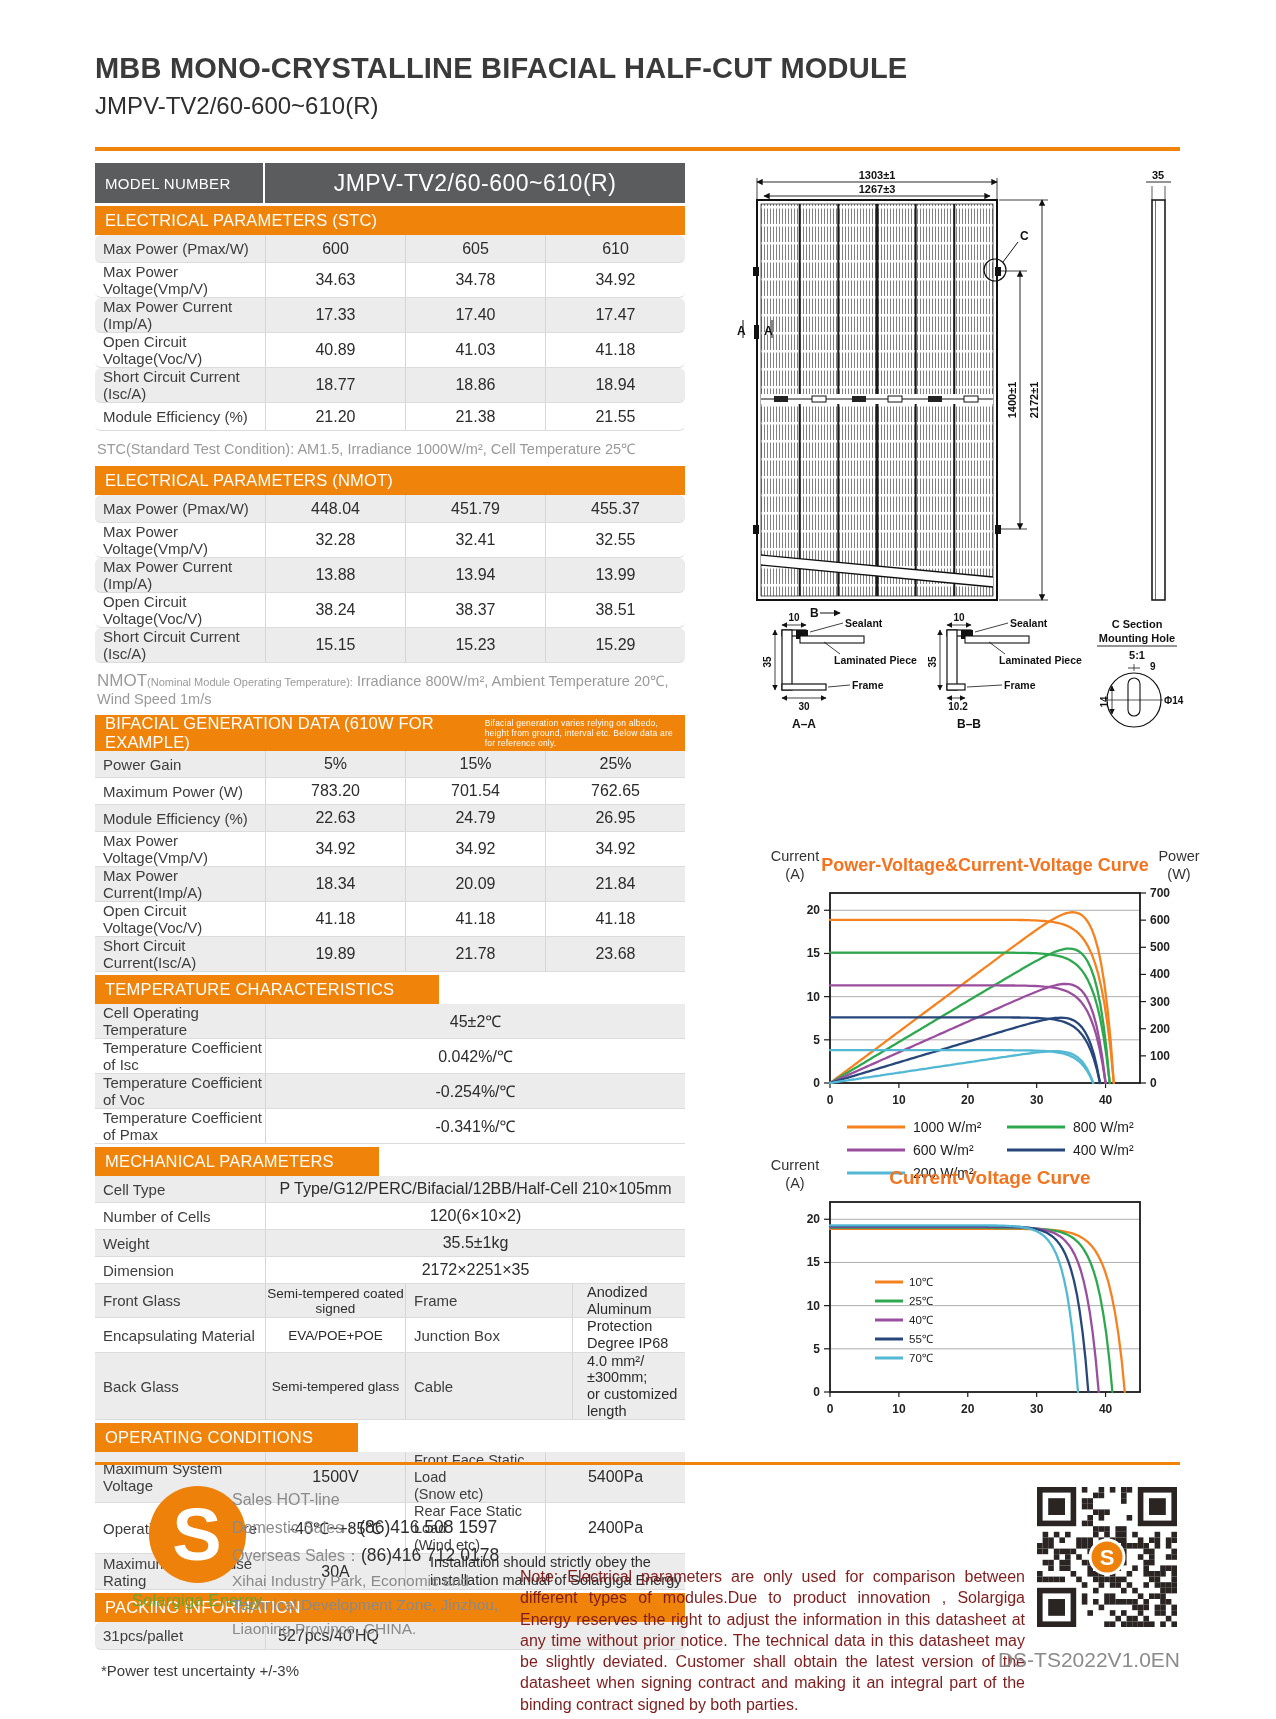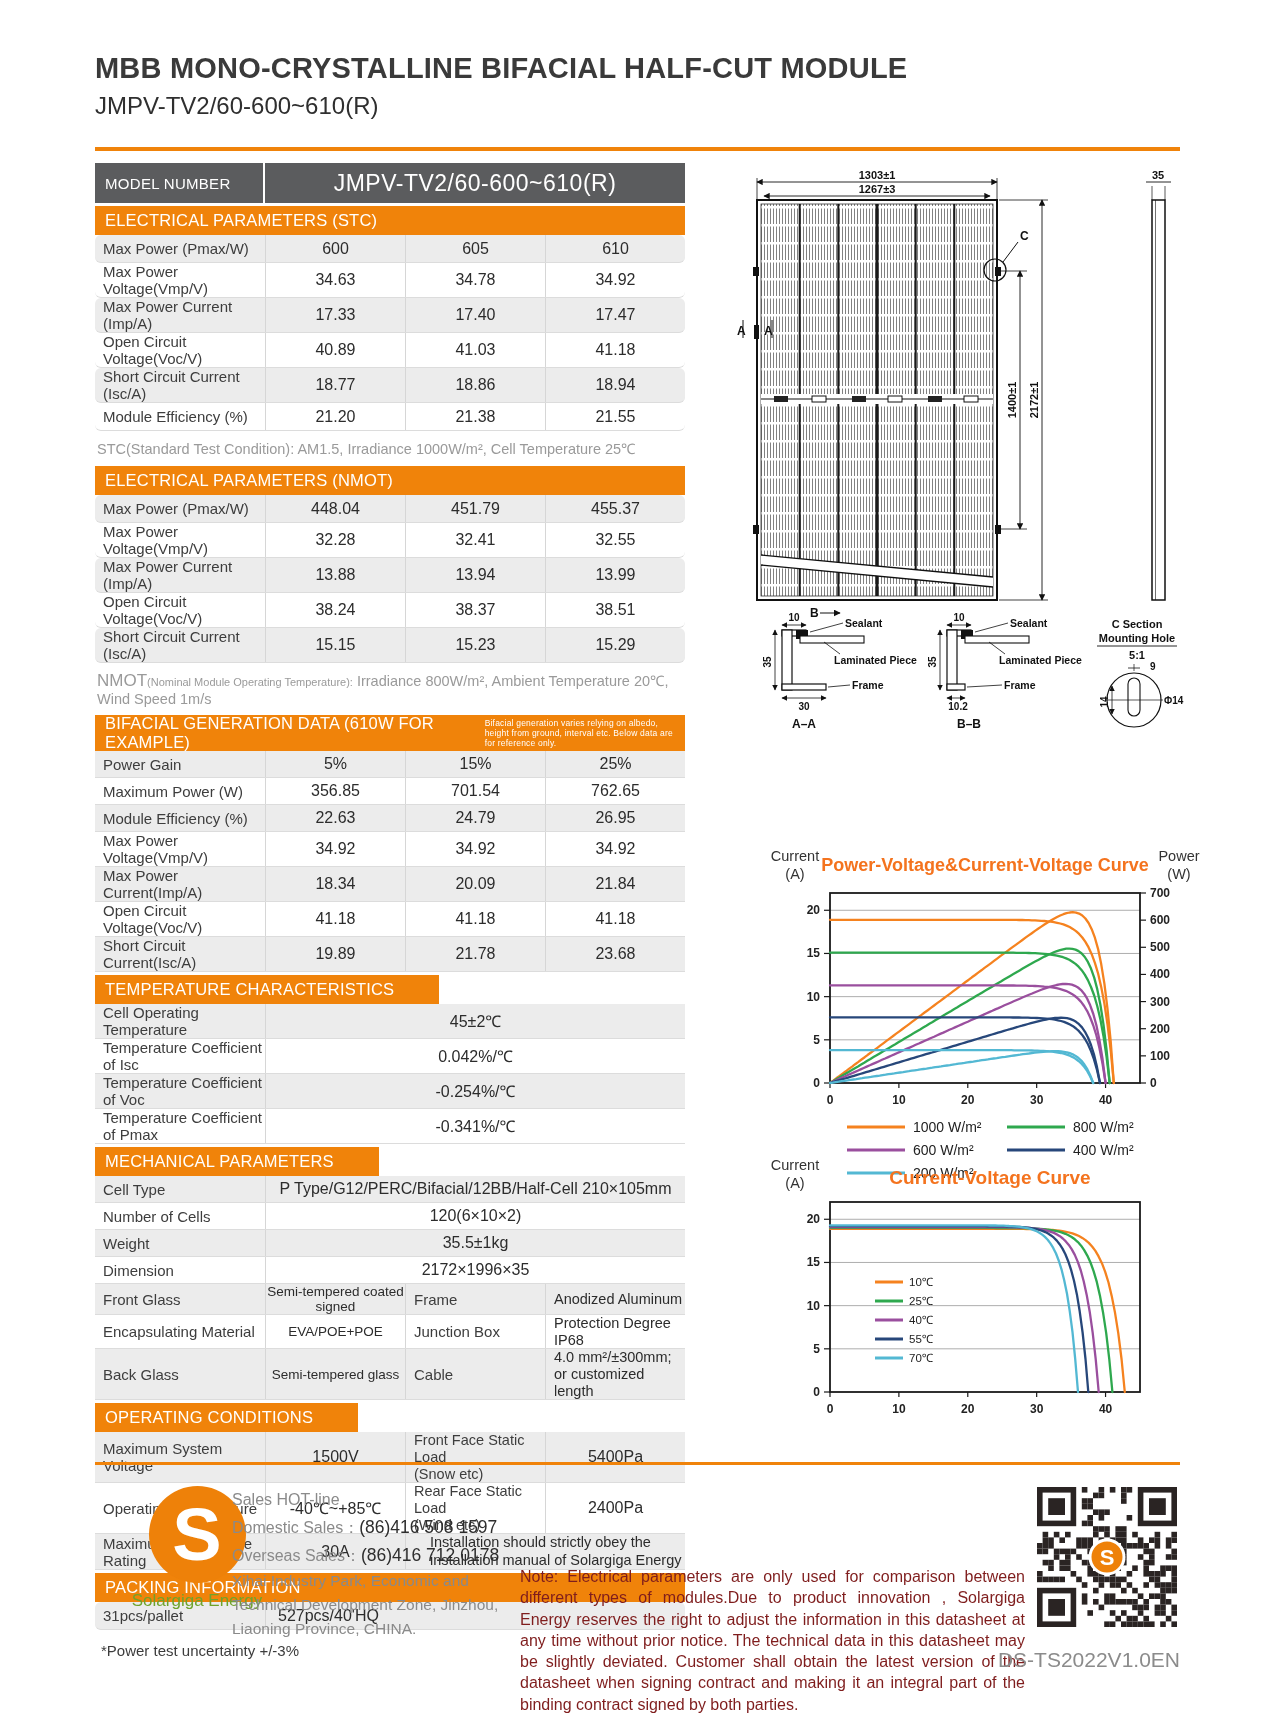--- a/index.html
+++ b/index.html
@@ -26,21 +26,21 @@
   .tbl{width:100%;}
   .trow{display:grid;align-items:stretch;border-bottom:1px solid #dcdcdc;background:#fff;}
   .trow.alt{background:#ECECEC;}
   .trow.g4{grid-template-columns:170px 140px 140px 140px;}
   .trow.g2{grid-template-columns:170px 1fr;} .r27{min-height:27px;border-radius:6px;} .r26{min-height:26px;} .r31{min-height:31px;}
   .tcell{display:flex;align-items:center;box-sizing:border-box;}
   .cl{padding-left:8px;font-size:15px;color:#3d3d3d;}
   .cv,.cm{justify-content:center;font-size:16px;color:#2c2c2c;border-left:1px solid #d6d6d6;text-align:center;}
   .cv.sm{font-size:13.5px;}
   .cl2{padding-left:8px;font-size:15px;color:#3d3d3d;border-left:1px solid #d6d6d6;}
-  .cv2{padding-left:8px;font-size:14.5px;color:#2c2c2c;border-left:1px solid #d6d6d6;white-space:pre-line;line-height:1.15;}
+  .cv2{padding-left:14px;font-size:14.5px;color:#2c2c2c;border-left:1px solid #d6d6d6;white-space:pre-line;line-height:1.15;margin-left:27px;}
   .cl3{padding-left:8px;font-size:14.5px;color:#3d3d3d;border-left:1px solid #d6d6d6;white-space:pre-line;line-height:1.15;}
   .cspan{grid-column:3/5;padding-left:24px;font-size:14.5px;color:#2c2c2c;border-left:1px solid #d6d6d6;line-height:1.2;}
   .cpack{padding-left:12px;font-size:16px;color:#2c2c2c;border-left:1px solid #d6d6d6;}
   .footnote{font-size:14.5px;color:#9a9a9a;margin:7px 0 8px 2px;}
   .nmot-big{font-size:17px;}
   .nmot-small{font-size:11px;}
   .pwr-note{font-size:15px;color:#3c3c3c;margin:12px 0 0 6px;}
 
   
   .drawing-wrap{position:absolute;left:712px;top:170px;}
@@ -156,21 +156,21 @@
   </div>
   <div class="tbl">
       <div class="trow r26 alt g4">
         <div class="tcell cl">Power Gain</div>
         <div class="tcell cv">5%</div>
         <div class="tcell cv">15%</div>
         <div class="tcell cv">25%</div>
       </div>
       <div class="trow r26 g4">
         <div class="tcell cl">Maximum Power (W)</div>
-        <div class="tcell cv">356.85</div>
+        <div class="tcell cv">783.20</div>
         <div class="tcell cv">701.54</div>
         <div class="tcell cv">762.65</div>
       </div>
       <div class="trow r26 alt g4">
         <div class="tcell cl">Module Efficiency (%)</div>
         <div class="tcell cv">22.63</div>
         <div class="tcell cv">24.79</div>
         <div class="tcell cv">26.95</div>
       </div>
       <div class="trow r26 g4">
@@ -228,21 +228,21 @@
       <div class="trow r26 g2">
         <div class="tcell cl">Number of Cells</div>
         <div class="tcell cm">120(6×10×2)</div>
       </div>
       <div class="trow r26 alt g2">
         <div class="tcell cl">Weight</div>
         <div class="tcell cm">35.5±1kg</div>
       </div>
       <div class="trow r26 g2">
         <div class="tcell cl">Dimension</div>
-        <div class="tcell cm">2172×1996×35</div>
+        <div class="tcell cm">2172×2251×35</div>
       </div>
     </div>
   <div class="tbl">
       <div class="trow r26 alt g4">
         <div class="tcell cl">Front Glass</div>
         <div class="tcell cv sm">Semi-tempered coated signed</div>
         <div class="tcell cl2">Frame</div>
         <div class="tcell cv2">Anodized Aluminum</div>
       </div>
       <div class="trow r26 g4">

